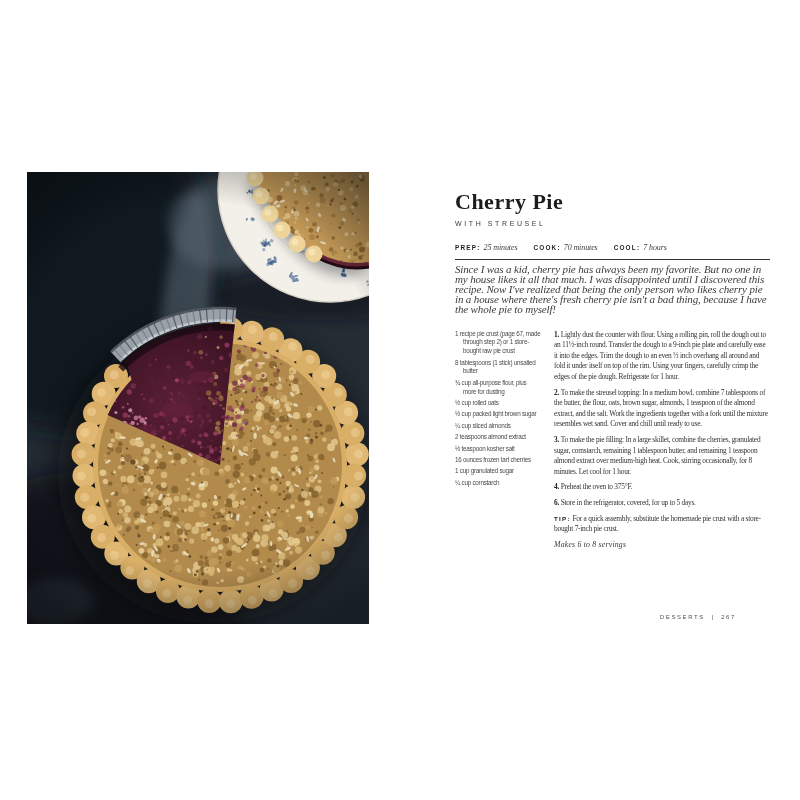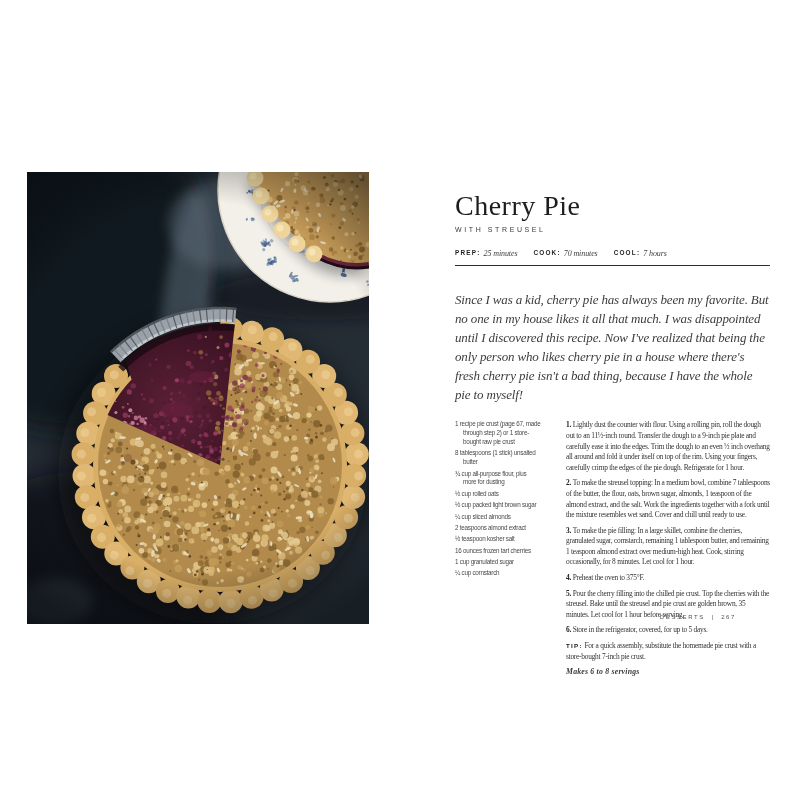--- a/index.html
+++ b/index.html
@@ -2,43 +2,43 @@
 <html><head>
 <meta charset="utf-8">
 <style>
   html,body{margin:0;padding:0;background:#ffffff;}
   .canvas{position:relative;width:800px;height:800px;background:#ffffff;overflow:hidden;
           font-family:"Liberation Serif",serif;color:#222;}
   .photo{position:absolute;left:27px;top:172px;width:342px;height:452px;}
   .photo svg{display:block;}
 
   .content{position:absolute;left:455px;top:190px;width:315px;}
-  .title{font-family:"Liberation Serif",serif;font-size:28px;font-weight:400;
+  .title{font-family:"Liberation Serif",serif;font-size:22px;font-weight:700;
          letter-spacing:.5px;color:#1d1d1d;line-height:1.12;margin:0;}
   .subtitle{font-family:"Liberation Sans",sans-serif;font-size:7px;letter-spacing:2.6px;
             color:#3a3a3a;margin-top:5px;}
   .meta{display:flex;gap:16px;align-items:baseline;margin-top:16px;
         border-bottom:1.5px solid #2e2e2e;padding-bottom:7px;}
-  .meta-item{display:flex;gap:3px;align-items:flex-start;}
+  .meta-item{display:flex;gap:3px;align-items:center;}
   .meta-label{font-family:"Liberation Sans",sans-serif;font-size:6.4px;font-weight:bold;
               letter-spacing:1.2px;color:#1f1f1f;}
   .meta-value{font-size:8px;font-style:italic;color:#3d3d3d;letter-spacing:-.1px;}
-  .intro{margin-top:24px;font-size:13px;font-style:italic;line-height:19px;
+  .intro{margin-top:4px;font-size:11px;font-style:italic;line-height:10px;
          color:#3c3c3c;letter-spacing:-.15px;}
   .cols{display:flex;gap:13px;margin-top:16px;}
   .ingredients{width:86px;flex:none;margin:0;padding:0;list-style:none;
                font-family:"Liberation Sans",sans-serif;font-size:6.3px;
                line-height:8.8px;color:#4a4a4a;letter-spacing:-.25px;}
   .ingredients li{margin:0 0 2.6px 0;padding-left:8px;text-indent:-8px;}
   .steps{flex:1;font-size:7.4px;line-height:10.6px;color:#333;letter-spacing:-.25px;}
-  .steps p{margin:0 0 5px 12px;}
+  .steps p{margin:0 0 5px 0;}
   .steps strong{font-weight:bold;color:#222;}
   .tip-label{font-family:"Liberation Sans",sans-serif;font-size:6.2px;font-weight:bold;
              letter-spacing:1.3px;color:#222;}
-  .yield{margin-top:11px;font-size:7.8px;font-style:italic;color:#3a3a3a;letter-spacing:.2px;font-weight:bold;}
+  .yield{margin-top:11px;font-size:7.8px;font-style:italic;color:#3a3a3a;letter-spacing:.2px;}
   .footer{position:absolute;left:455px;top:614px;width:281px;text-align:right;
           font-family:"Liberation Sans",sans-serif;font-size:6px;letter-spacing:1.6px;
           color:#555;}
 </style>
 </head>
 <body>
 
 <div class="canvas">
 
   <div class="photo">
@@ -1711,21 +1711,20 @@
           <li>16 ounces frozen tart cherries</li>
           <li>1 cup granulated sugar</li>
           <li>¼ cup cornstarch</li>
         </ul>
       <div class="steps">
         <div id="step-list">
             <p><strong>1. </strong>Lightly dust the counter with flour. Using a rolling pin, roll the dough out to an 11½-inch round. Transfer the dough to a 9-inch pie plate and carefully ease it into the edges. Trim the dough to an even ½ inch overhang all around and fold it under itself on top of the rim. Using your fingers, carefully crimp the edges of the pie dough. Refrigerate for 1 hour.</p>
             <p><strong>2. </strong>To make the streusel topping: In a medium bowl, combine 7 tablespoons of the butter, the flour, oats, brown sugar, almonds, 1 teaspoon of the almond extract, and the salt. Work the ingredients together with a fork until the mixture resembles wet sand. Cover and chill until ready to use.</p>
             <p><strong>3. </strong>To make the pie filling: In a large skillet, combine the cherries, granulated sugar, cornstarch, remaining 1 tablespoon butter, and remaining 1 teaspoon almond extract over medium-high heat. Cook, stirring occasionally, for 8 minutes. Let cool for 1 hour.</p>
             <p><strong>4. </strong>Preheat the oven to 375°F.</p>
-            <p><strong>5. </strong>Pour the cherry filling into the chilled pie crust. Top the cherries with the streusel. Bake until the streusel and pie crust are golden brown, 35 minutes. Let cool for 1 hour before serving.</p>
             <p><strong>6. </strong>Store in the refrigerator, covered, for up to 5 days.</p>
           </div>
         <p>
           <span class="tip-label">TIP:</span>
           <span> </span><span>For a quick assembly, substitute the homemade pie crust with a store-bought 7-inch pie crust.</span>
         </p>
         <p class="yield">Makes 6 to 8 servings</p>
       </div>
     </div>
   </div>

